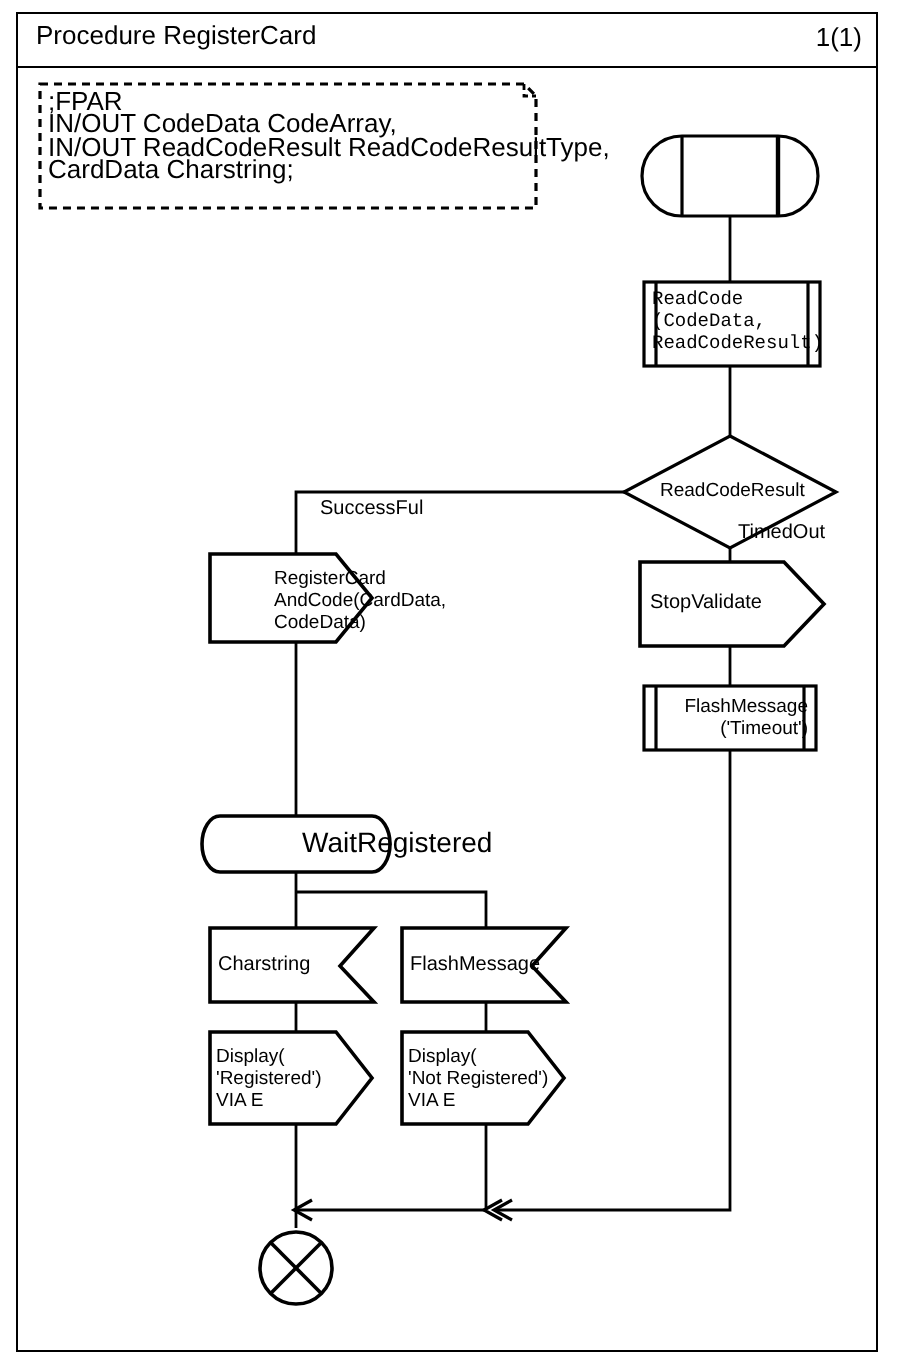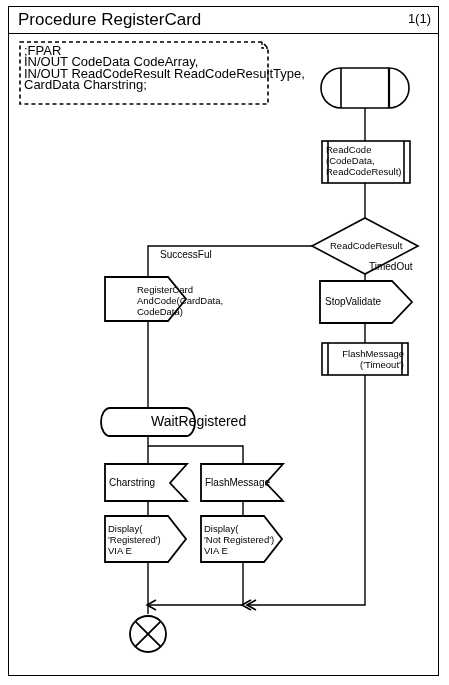--- a/index.html
+++ b/index.html
@@ -31,21 +31,21 @@
     position: absolute;
     left: 0;
     top: 0;
     width: 449px;
     height: 685px;
   }
   .hdr-title {
     position: absolute;
     left: 18px;
     top: 10px;
-    font-size: 17px;
+    font-size: 13px;
     color: #000;
     white-space: nowrap;
   }
   .hdr-page {
     position: absolute;
     right: 18px;
     top: 11px;
     font-size: 13px;
     color: #000;
   }
@@ -197,21 +197,21 @@
 
       <g>
         <circle cx="148" cy="634" r="18" fill="#fff" stroke-width="1.8"></circle>
         <line x1="135.3" y1="621.3" x2="160.7" y2="646.7" stroke-width="1.8"></line>
         <line x1="160.7" y1="621.3" x2="135.3" y2="646.7" stroke-width="1.8"></line>
       </g>
 
     </g>
   </svg>
 
-  <div class="txt" style="left:326px; top:144px; width:84px;">ReadCode
+  <div class="txt" style="left:326px; top:144px; width:84px;font-family:Liberation Mono, monospace;">ReadCode
 (CodeData,
 ReadCodeResult)</div>
 
   <div class="txt" style="left:318px; top:240px; width:94px;padding-left:12px;">ReadCodeResult</div>
 
   <div class="lbl" style="left:160px; top:249px;">SuccessFul</div>
 
   <div class="lbl" style="left:369px; top:261px;">TimedOut</div>
 
   <div class="txt" style="left:108px; top:284px; width:80px;margin-left:29px;">RegisterCard

